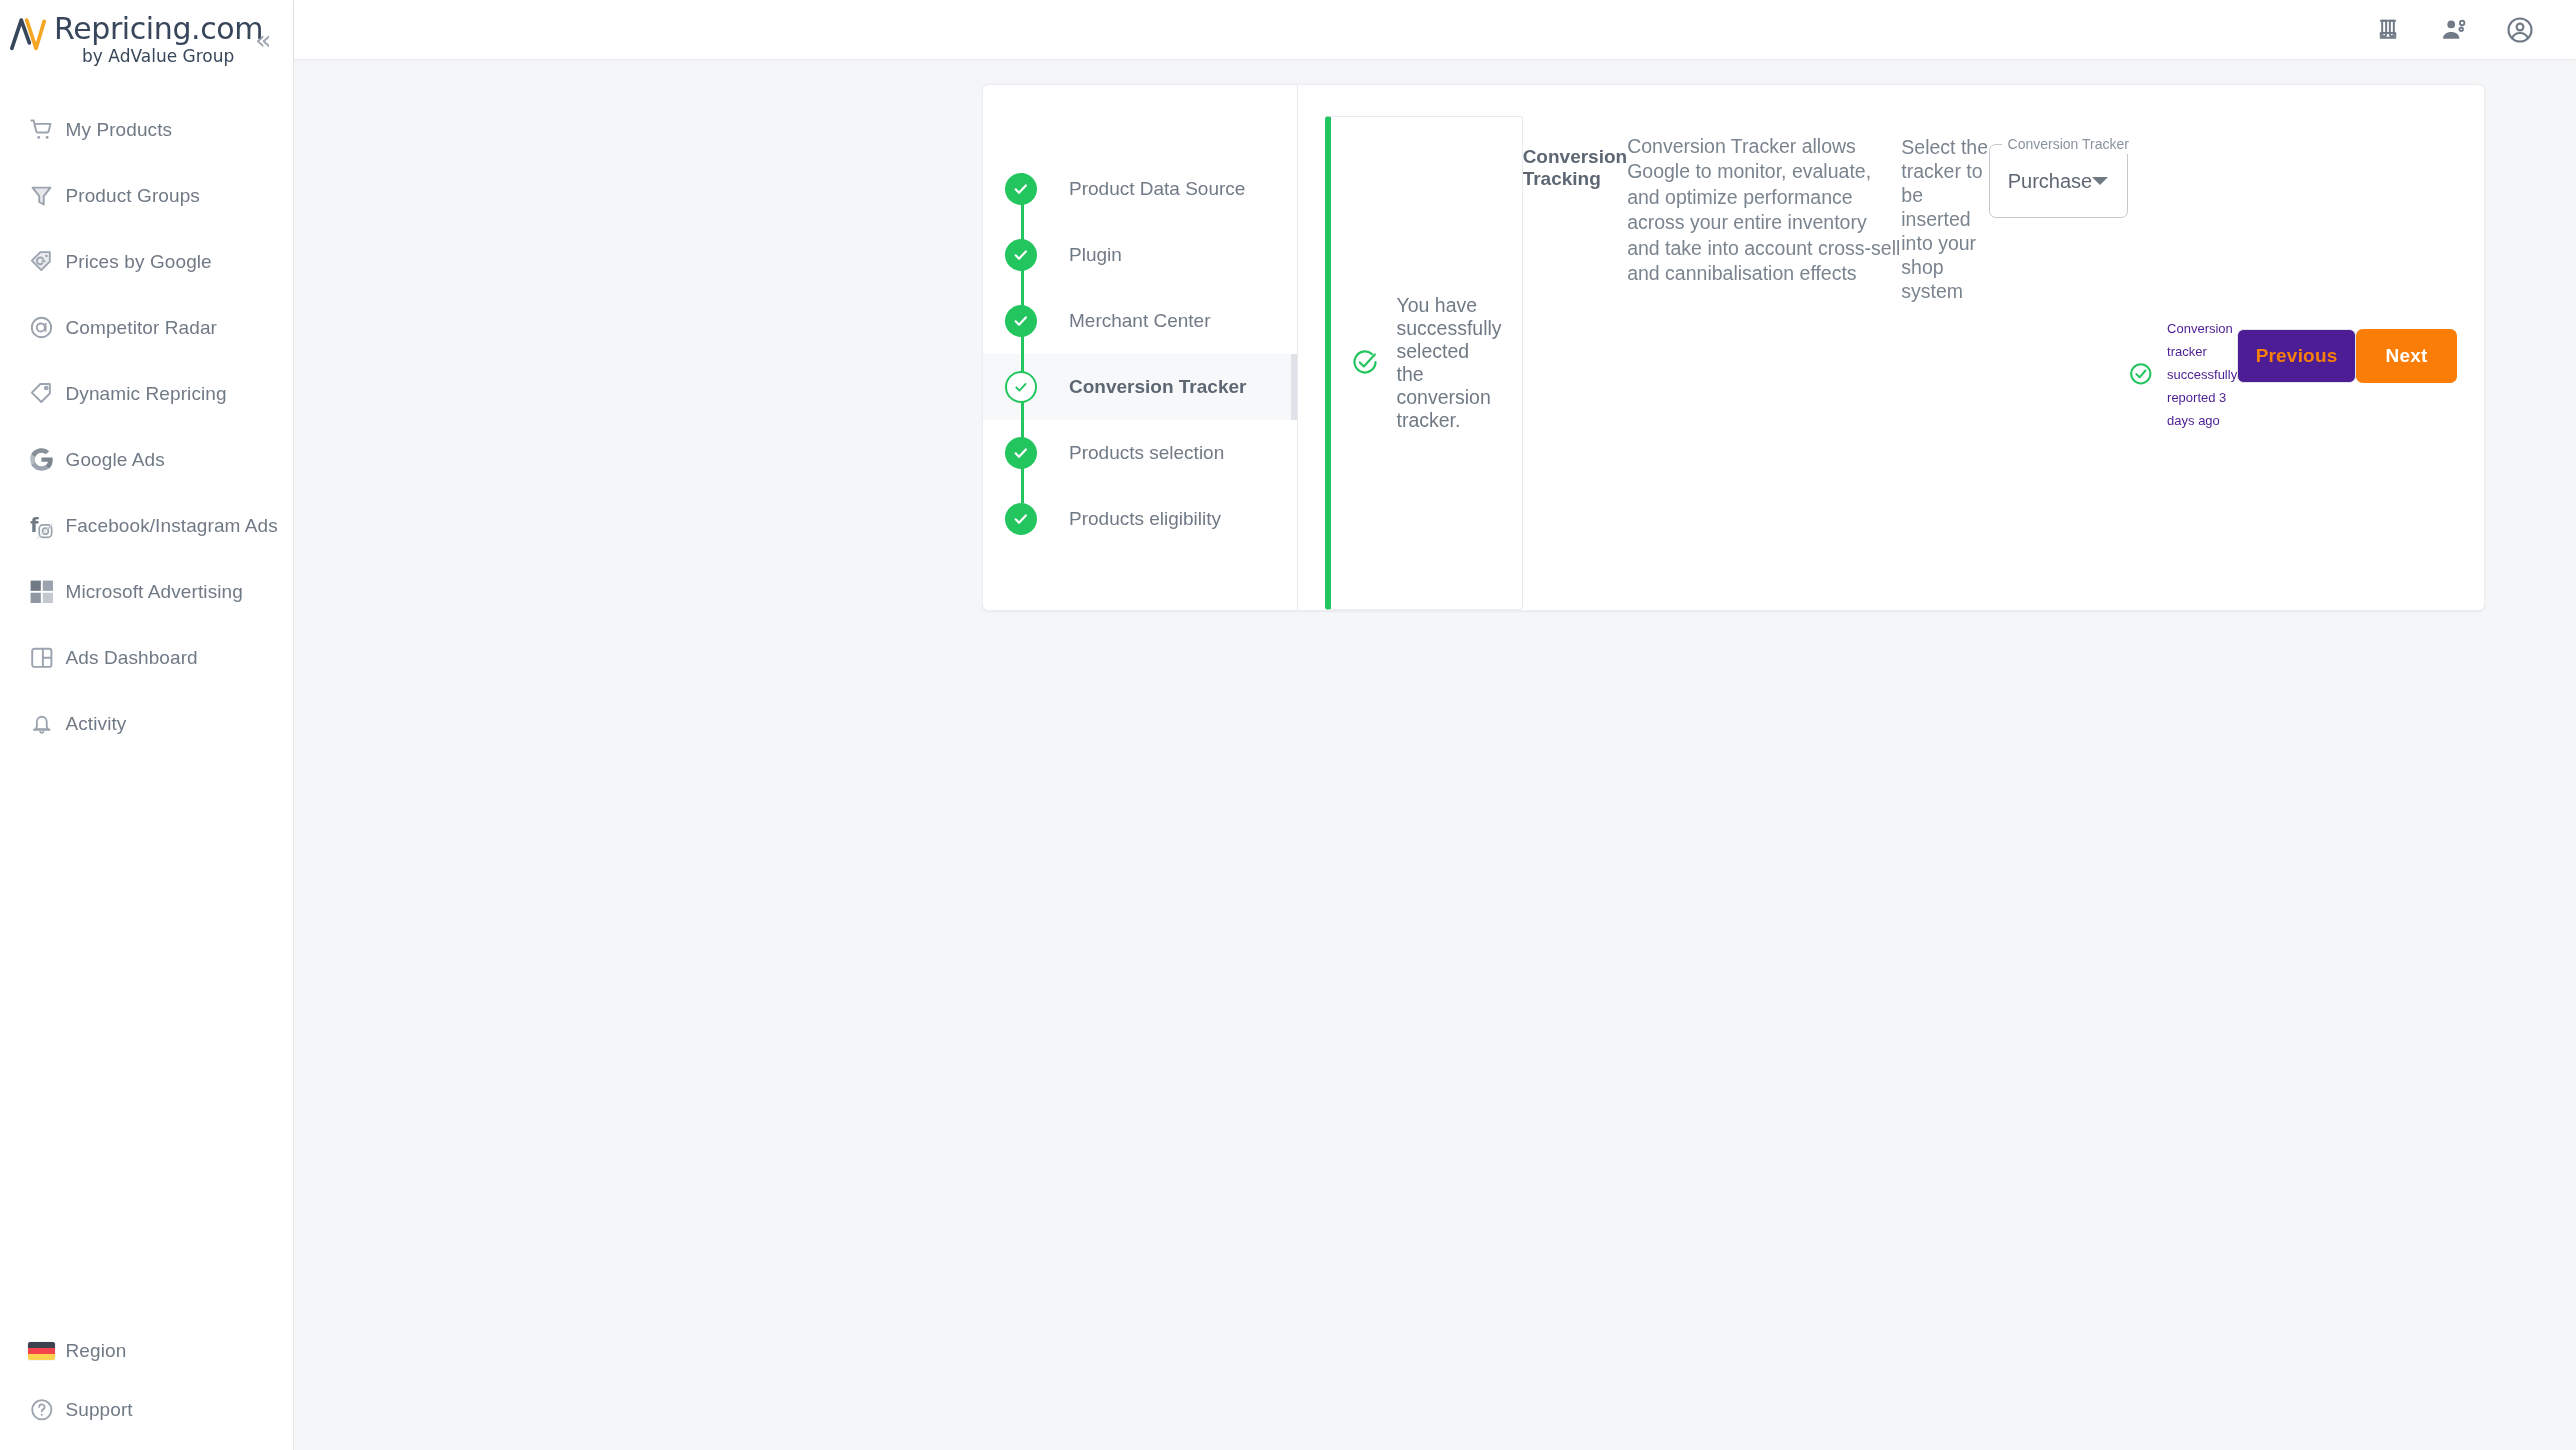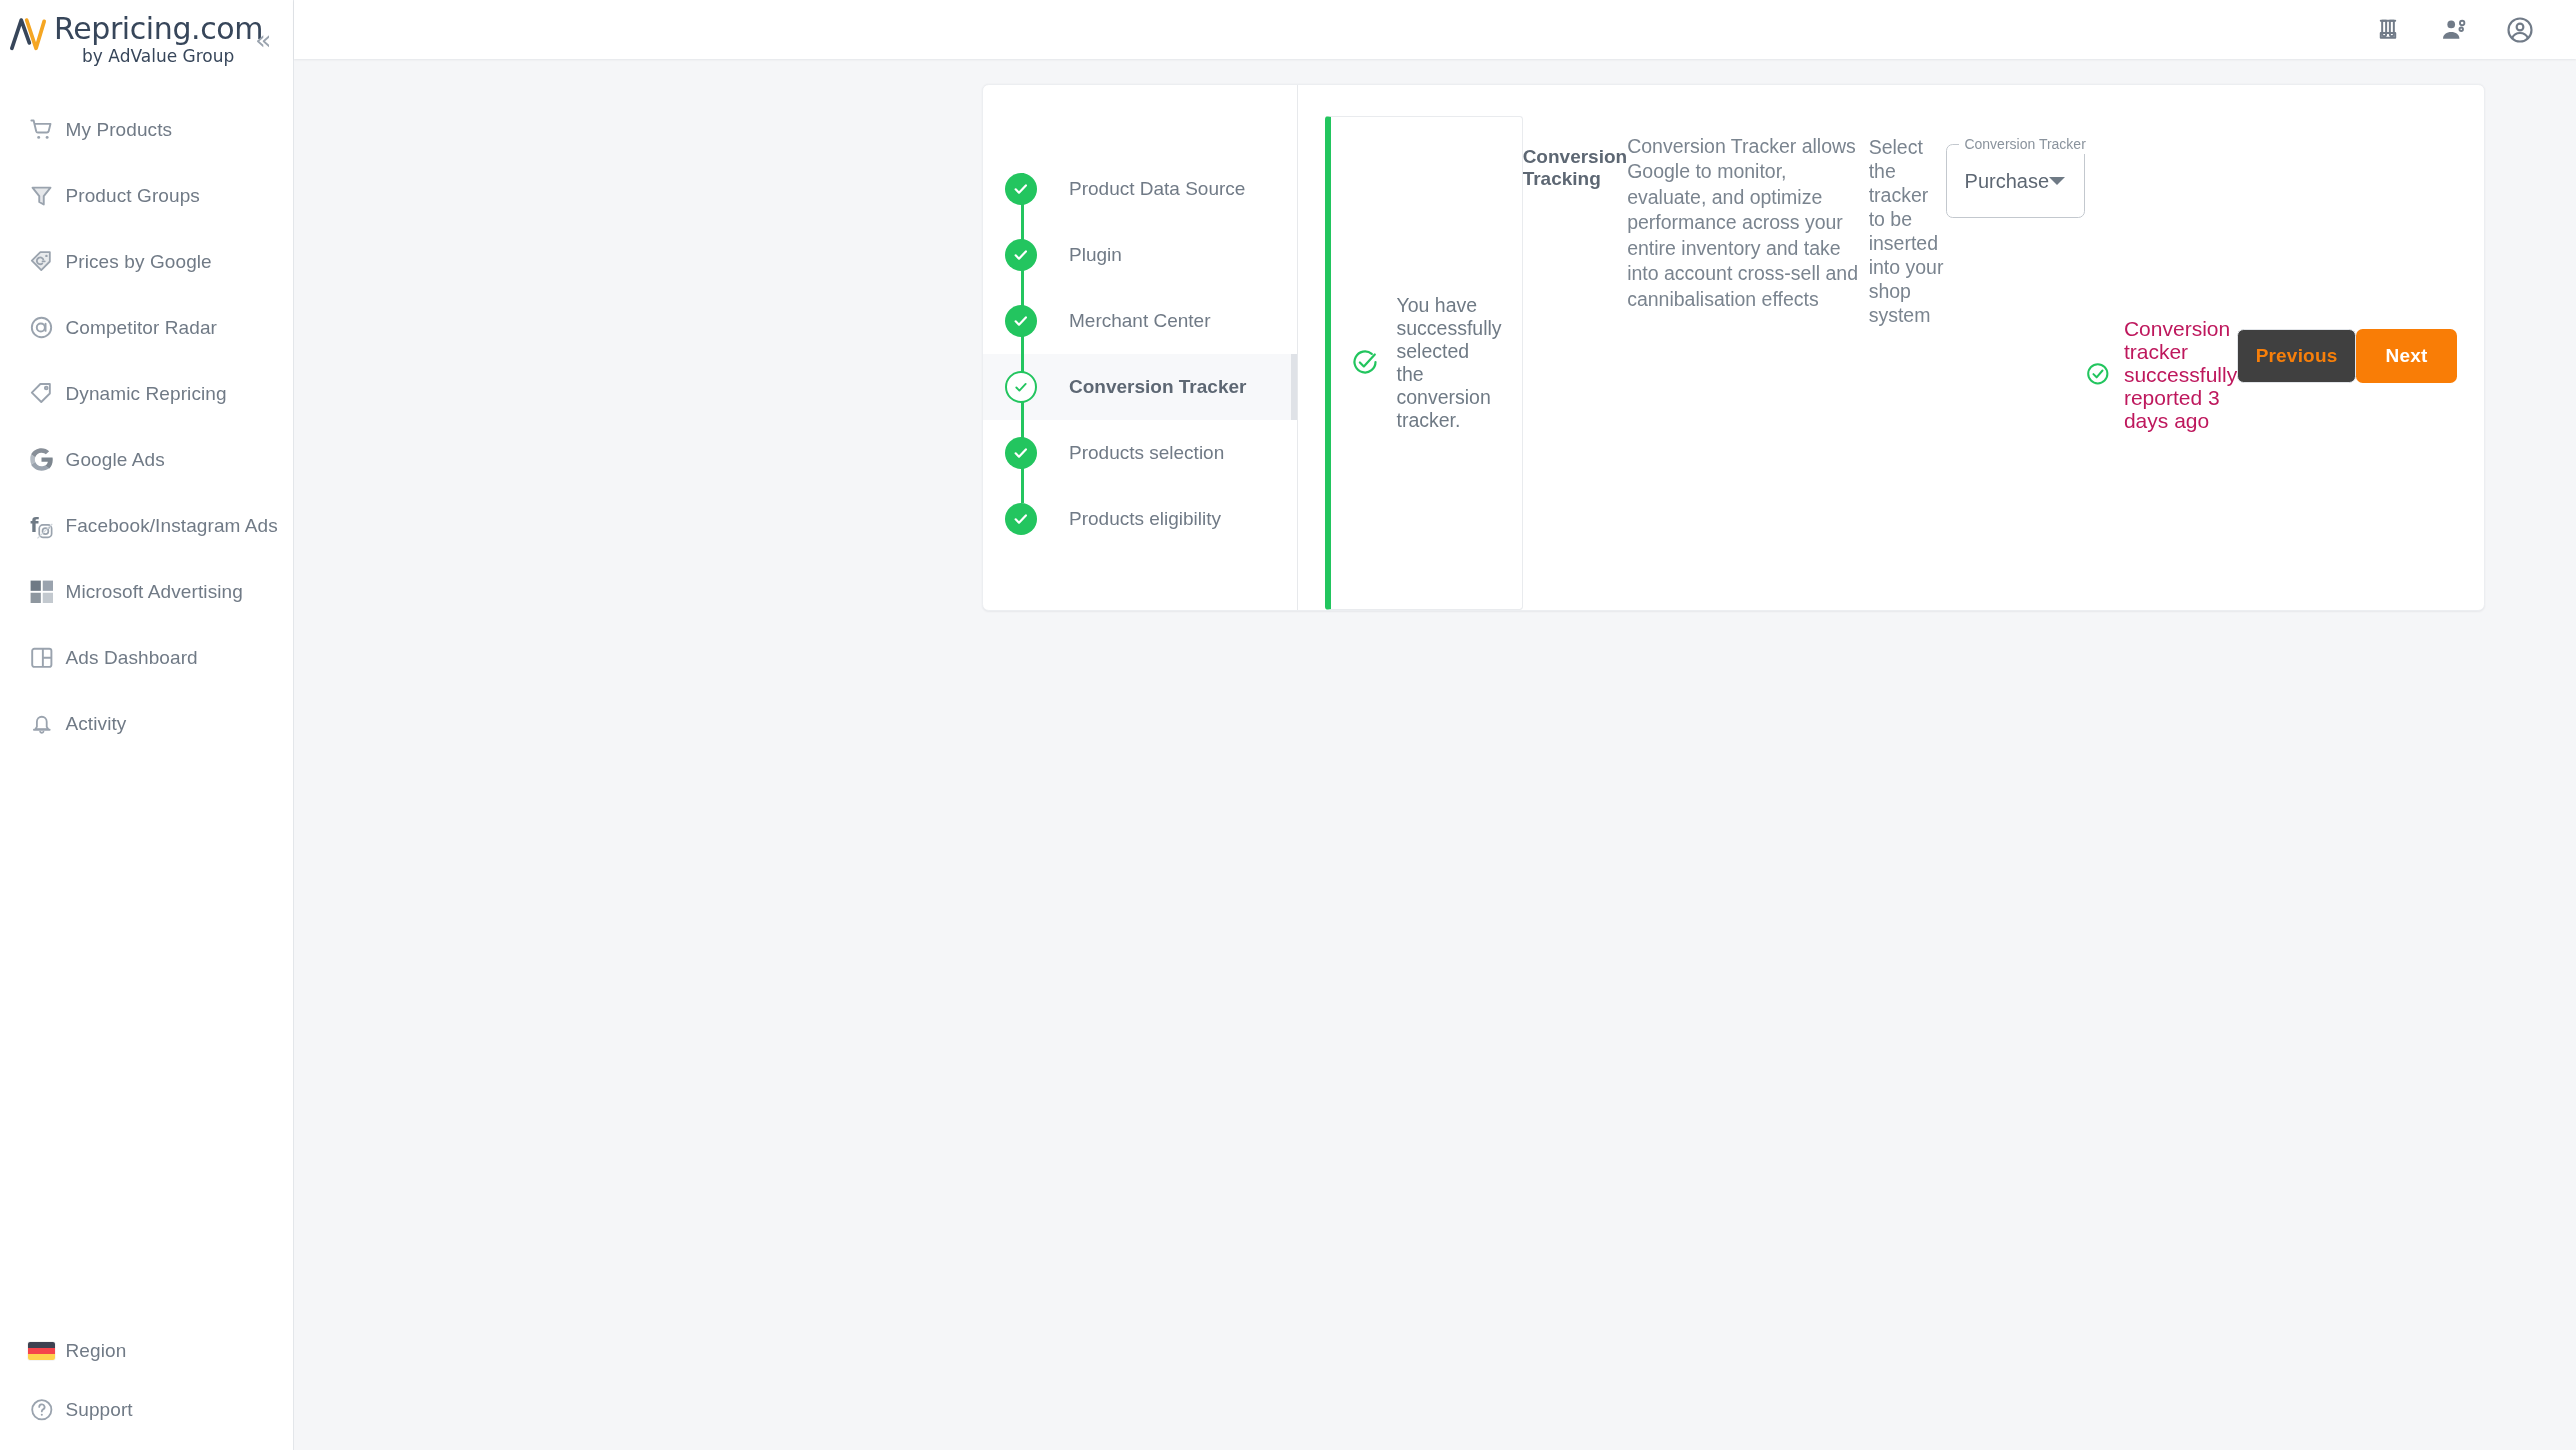--- a/index.html
+++ b/index.html
@@ -145,30 +145,30 @@
     position:absolute;top:-8.8px;left:12px;background:#fff;padding:0 5.4px;
     font-size:14px;line-height:17.5px;color:#8a939d;white-space:nowrap;
   }
   .select-value{font-size:20px;line-height:23px;color:#5d6773;flex:1 1 auto;}
   .caret{
     width:0;height:0;border-left:8.8px solid transparent;border-right:8.8px solid transparent;
     border-top:8.8px solid #6f7a85;margin-right:1.3px;
   }
 
   .status-row{display:flex;align-items:center;gap:13.5px;margin-top:23px;}
-  .status-text{font-size:21px;line-height:23px;color:#be185d;}
+  .status-text{font-size:13px;line-height:23px;color:#4c1d95;}
 
   .divider{height:1.3px;background:#eceef1;margin-top:35px;}
   .actions{
     display:flex;align-items:center;justify-content:space-between;
     padding:20px 0 35px 0;
   }
   .btn-prev{
     min-width:116px;height:54px;border:0.7px solid #e2e5e9;border-radius:6.7px;
-    background:#404040;color:#f77f0a;font-size:19px;font-weight:700;letter-spacing:0.2px;
+    background:#4c1d95;color:#f77f0a;font-size:19px;font-weight:700;letter-spacing:0.2px;
     display:flex;align-items:center;justify-content:center;cursor:pointer;
     font-family:"Liberation Sans", sans-serif;padding:0 17.5px;
   }
   .btn-next{
     min-width:101px;height:54px;border:none;border-radius:6.7px;
     background:#f97d06;color:#fff;font-size:19px;font-weight:700;letter-spacing:0.2px;
     display:flex;align-items:center;justify-content:center;cursor:pointer;
     font-family:"Liberation Sans", sans-serif;padding:17px 20px;
   }
 </style>

